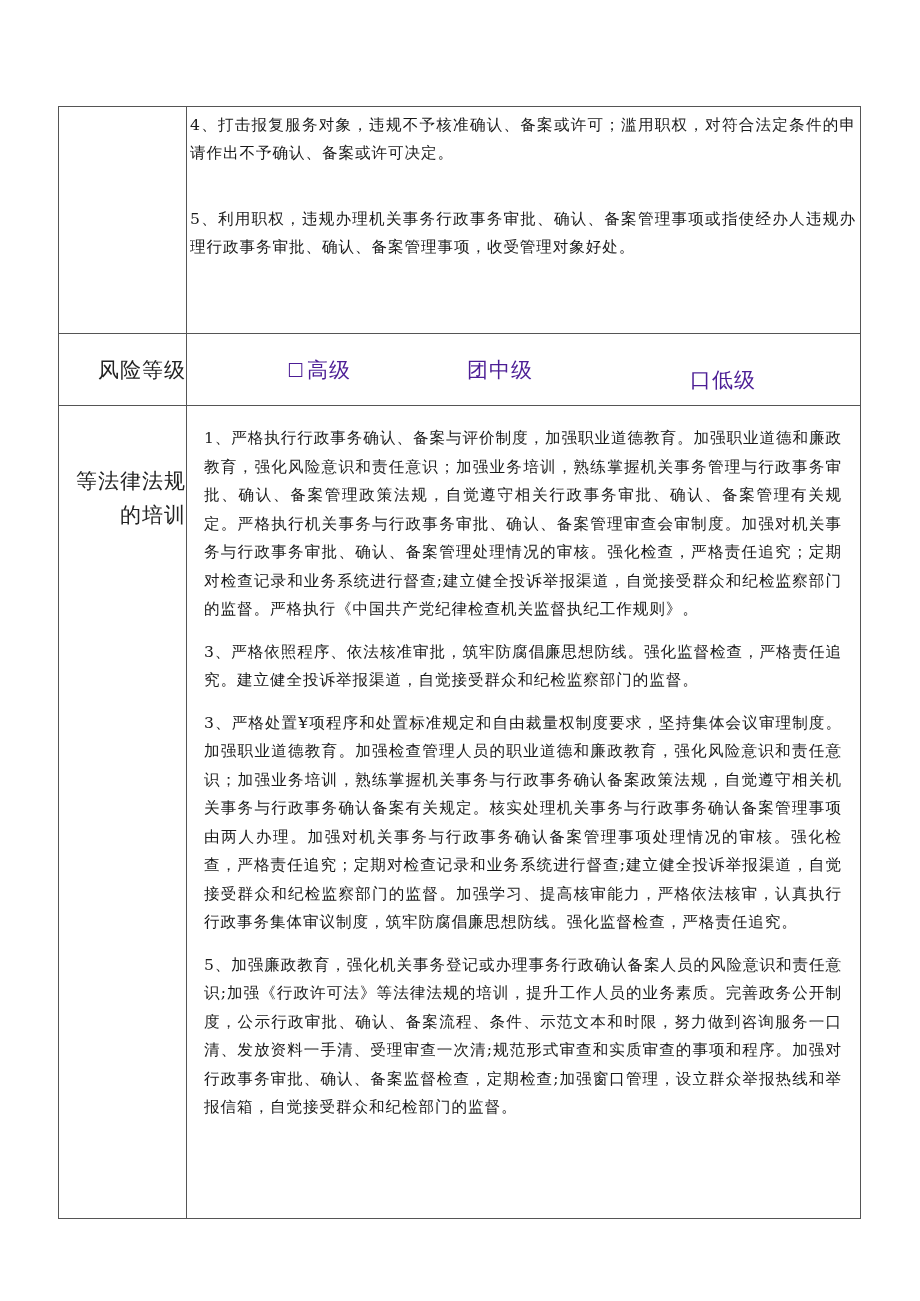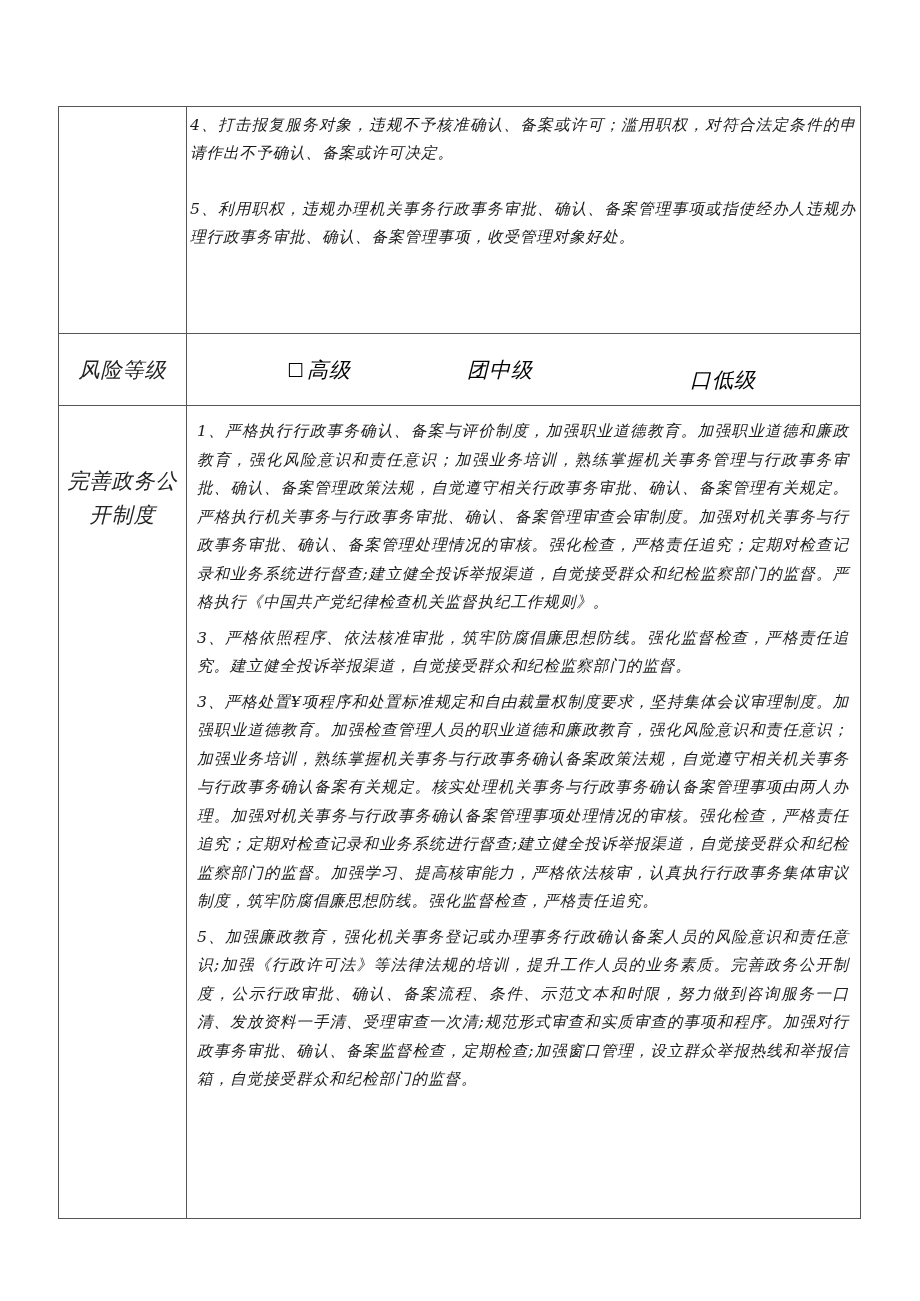--- a/index.html
+++ b/index.html
@@ -15,37 +15,36 @@
       font-family: "DejaVu Serif", "Liberation Serif", serif;
       color: #1a1a1a;
     }
     .page-table {
       position: absolute;
       left: 58px;
       top: 106px;
       width: 802px;
       border-collapse: collapse;
       table-layout: fixed;
-      font-style: italic;
     }
     .page-table td {
       border: 1px solid #555;
       vertical-align: top;
       padding: 0;
     }
     .col-label { width: 128px; }
     .col-body { width: 674px; }
 
     .row-top { height: 227px; }
     .row-level { height: 71px; }
     .row-measures { height: 813px; }
 
     .label-cell {
       font-size: 21px;
-      text-align: center;
+      text-align: right;
       vertical-align: middle !important;
       line-height: 34px;
       letter-spacing: 1px;
       color: #222;
     }
     .label-cell.measures {
       padding-top: 58px !important;
       vertical-align: top !important;
     }
 
@@ -53,42 +52,42 @@
       font-size: 15.6px;
       line-height: 28.5px;
       padding: 4px 4px 0 3px;
       text-align: justify;
       letter-spacing: 0.9px;
     }
     .top-para {
       margin: 0;
       line-height: 28px;
     }
-    .top-para + .top-para { margin-top: 28px; }
+    .top-para + .top-para { margin-top: 38px; }
 
     .level-row {
       display: flex;
       align-items: center;
       height: 71px;
       font-size: 21px;
-      color: #000000;
+      color: #4c1d95;
     }
     .level-opt {
       position: absolute;
       white-space: nowrap;
       letter-spacing: 1px;
     }
     .level-opt .box {
       display: inline-block;
       font-family: "DejaVu Sans", sans-serif;
       font-size: 19px;
       margin-right: 2px;
     }
     .measure-para {
-      margin: 7px;
+      margin: 14px;
     }
   </style>
 </head>
 <body>
 
 <table class="page-table">
   <colgroup>
     <col class="col-label">
     <col class="col-body">
   </colgroup>
@@ -114,21 +113,21 @@
         <span class="level-opt" style="left:280px;">
           <span>团</span><span>中级</span>
         </span>
         <span class="level-opt" style="left:503px;margin-top:20px;">
           <span>口</span><span>低级</span>
         </span>
       </div>
     </td>
   </tr>
   <tr class="row-measures">
-    <td class="label-cell measures">完善政务公开制度</td>
+    <td class="label-cell measures">等法律法规的培训</td>
     <td>
       <div class="body-text">
         <p class="measure-para">1、严格执行行政事务确认、备案与评价制度，加强职业道德教育。加强职业道德和廉政教育，强化风险意识和责任意识；加强业务培训，熟练掌握机关事务管理与行政事务审批、确认、备案管理政策法规，自觉遵守相关行政事务审批、确认、备案管理有关规定。严格执行机关事务与行政事务审批、确认、备案管理审查会审制度。加强对机关事务与行政事务审批、确认、备案管理处理情况的审核。强化检查，严格责任追究；定期对检查记录和业务系统进行督查;建立健全投诉举报渠道，自觉接受群众和纪检监察部门的监督。严格执行《中国共产党纪律检查机关监督执纪工作规则》。</p>
         <p class="measure-para">3、严格依照程序、依法核准审批，筑牢防腐倡廉思想防线。强化监督检查，严格责任追究。建立健全投诉举报渠道，自觉接受群众和纪检监察部门的监督。</p>
         <p class="measure-para">3、严格处置¥项程序和处置标准规定和自由裁量权制度要求，坚持集体会议审理制度。加强职业道德教育。加强检查管理人员的职业道德和廉政教育，强化风险意识和责任意识；加强业务培训，熟练掌握机关事务与行政事务确认备案政策法规，自觉遵守相关机关事务与行政事务确认备案有关规定。核实处理机关事务与行政事务确认备案管理事项由两人办理。加强对机关事务与行政事务确认备案管理事项处理情况的审核。强化检查，严格责任追究；定期对检查记录和业务系统进行督查;建立健全投诉举报渠道，自觉接受群众和纪检监察部门的监督。加强学习、提高核审能力，严格依法核审，认真执行行政事务集体审议制度，筑牢防腐倡廉思想防线。强化监督检查，严格责任追究。</p>
         <p class="measure-para">5、加强廉政教育，强化机关事务登记或办理事务行政确认备案人员的风险意识和责任意识;加强《行政许可法》等法律法规的培训，提升工作人员的业务素质。完善政务公开制度，公示行政审批、确认、备案流程、条件、示范文本和时限，努力做到咨询服务一口清、发放资料一手清、受理审查一次清;规范形式审查和实质审查的事项和程序。加强对行政事务审批、确认、备案监督检查，定期检查;加强窗口管理，设立群众举报热线和举报信箱，自觉接受群众和纪检部门的监督。</p>
       </div>
     </td>
   </tr>
 </tbody>

